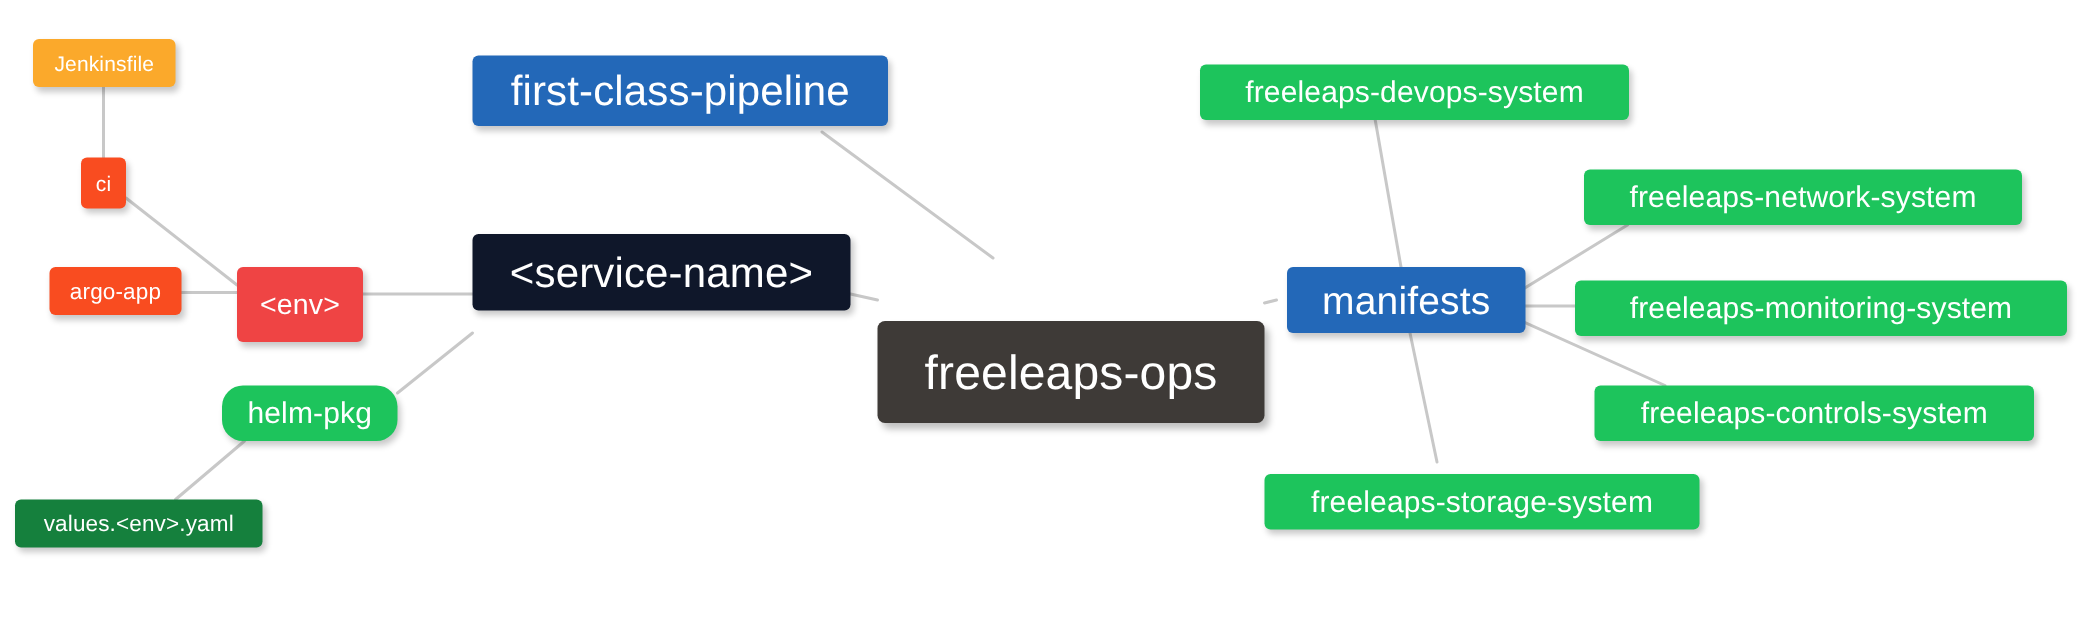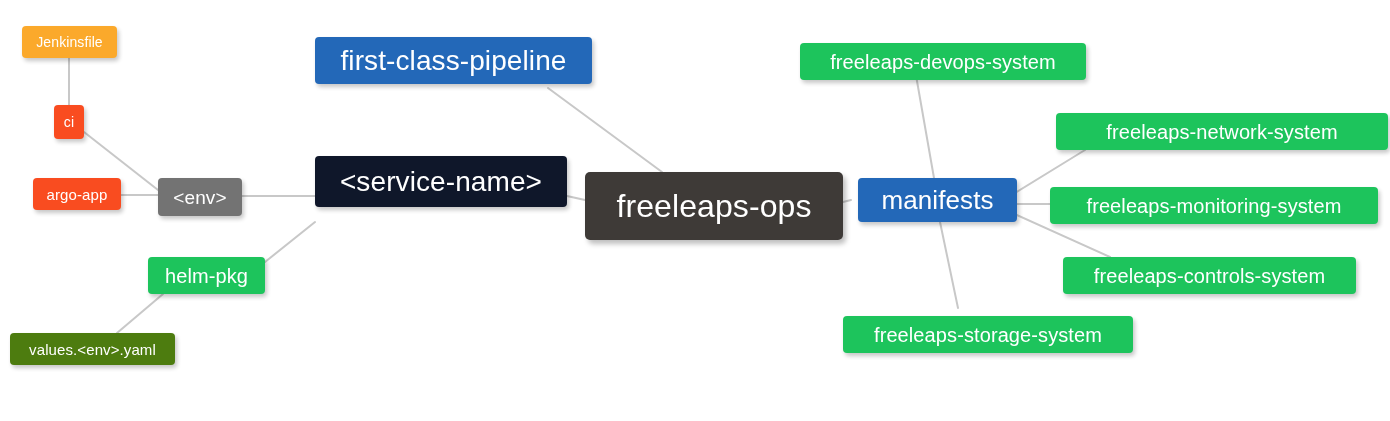--- a/index.html
+++ b/index.html
@@ -38,20 +38,21 @@
     white-space: nowrap;
     line-height: 1;
     letter-spacing: 0.1px;
     box-shadow: 2px 3px 4px rgba(0,0,0,0.22);
     padding: 0 12px;
     user-select: none;
   }
   .node.root {
     border-radius: 5px;
     box-shadow: 3px 4px 5px rgba(0,0,0,0.25);
+    margin-top: 42px;
   }
   .node span {
     display: block;
   }
 </style>
 </head>
 <body>
 
 <div id="canvas">
   <svg id="edge-layer" viewBox="0 0 1390 421" xmlns="http://www.w3.org/2000/svg">
@@ -73,45 +74,45 @@
   <div id="node-layer">
       <div class="node" style="left: 22px; top: 26px; width: 95px; height: 32px; background: rgb(251, 169, 43); font-size: 14px;">
         <span>Jenkinsfile</span>
       </div>
       <div class="node" style="left: 54px; top: 105px; width: 30px; height: 34px; background: rgb(249, 76, 32); font-size: 14px; padding-left: 12px;">
         <span>ci</span>
       </div>
       <div class="node" style="left: 33px; top: 178px; width: 88px; height: 32px; background: rgb(249, 76, 32); font-size: 15px;">
         <span>argo-app</span>
       </div>
-      <div class="node" style="left: 158px; top: 178px; width: 84px; height: 38px; background: #737373; font-size: 19px;">
+      <div class="node" style="left: 158px; top: 178px; width: 84px; height: 50px; background: #ef4444; font-size: 19px;">
         <span>&lt;env&gt;</span>
       </div>
-      <div class="node" style="left: 148px; top: 257px; width: 117px; height: 37px; background: rgb(29, 196, 92); font-size: 20px;">
+      <div class="node" style="left: 148px; top: 257px; width: 117px; height: 37px; background: rgb(29, 196, 92); font-size: 20px; border-radius: 14px;">
         <span>helm-pkg</span>
       </div>
-      <div class="node" style="left: 10px; top: 333px; width: 165px; height: 32px; background: #4d7c0f; font-size: 15px;">
+      <div class="node" style="left: 10px; top: 333px; width: 165px; height: 32px; background: #15803d; font-size: 15px;">
         <span>values.&lt;env&gt;.yaml</span>
       </div>
       <div class="node" style="left: 315px; top: 37px; width: 277px; height: 47px; background: rgb(35, 104, 184); font-size: 28px;">
         <span>first-class-pipeline</span>
       </div>
       <div class="node" style="left: 315px; top: 156px; width: 252px; height: 51px; background: #0f172a; font-size: 28px;">
         <span>&lt;service-name&gt;</span>
       </div>
       <div class="node root" style="left: 585px; top: 172px; width: 258px; height: 68px; background: rgb(62, 58, 55); font-size: 32px;">
         <span>freeleaps-ops</span>
       </div>
       <div class="node" style="left: 858px; top: 178px; width: 159px; height: 44px; background: rgb(35, 104, 184); font-size: 26px;">
         <span>manifests</span>
       </div>
       <div class="node" style="left: 800px; top: 27px; width: 286px; height: 37px; background: rgb(29, 196, 92); font-size: 20px; margin-top: 16px;">
         <span>freeleaps-devops-system</span>
       </div>
-      <div class="node" style="left: 1056px; top: 113px; width: 332px; height: 37px; background: rgb(29, 196, 92); font-size: 20px;">
+      <div class="node" style="left: 1056px; top: 113px; width: 292px; height: 37px; background: rgb(29, 196, 92); font-size: 20px;">
         <span>freeleaps-network-system</span>
       </div>
       <div class="node" style="left: 1050px; top: 187px; width: 328px; height: 37px; background: rgb(29, 196, 92); font-size: 20px;">
         <span>freeleaps-monitoring-system</span>
       </div>
       <div class="node" style="left: 1063px; top: 257px; width: 293px; height: 37px; background: rgb(29, 196, 92); font-size: 20px;">
         <span>freeleaps-controls-system</span>
       </div>
       <div class="node" style="left: 815px; top: 316px; width: 290px; height: 37px; background: rgb(29, 196, 92); font-size: 20px; margin-left: 28px;">
         <span>freeleaps-storage-system</span>

